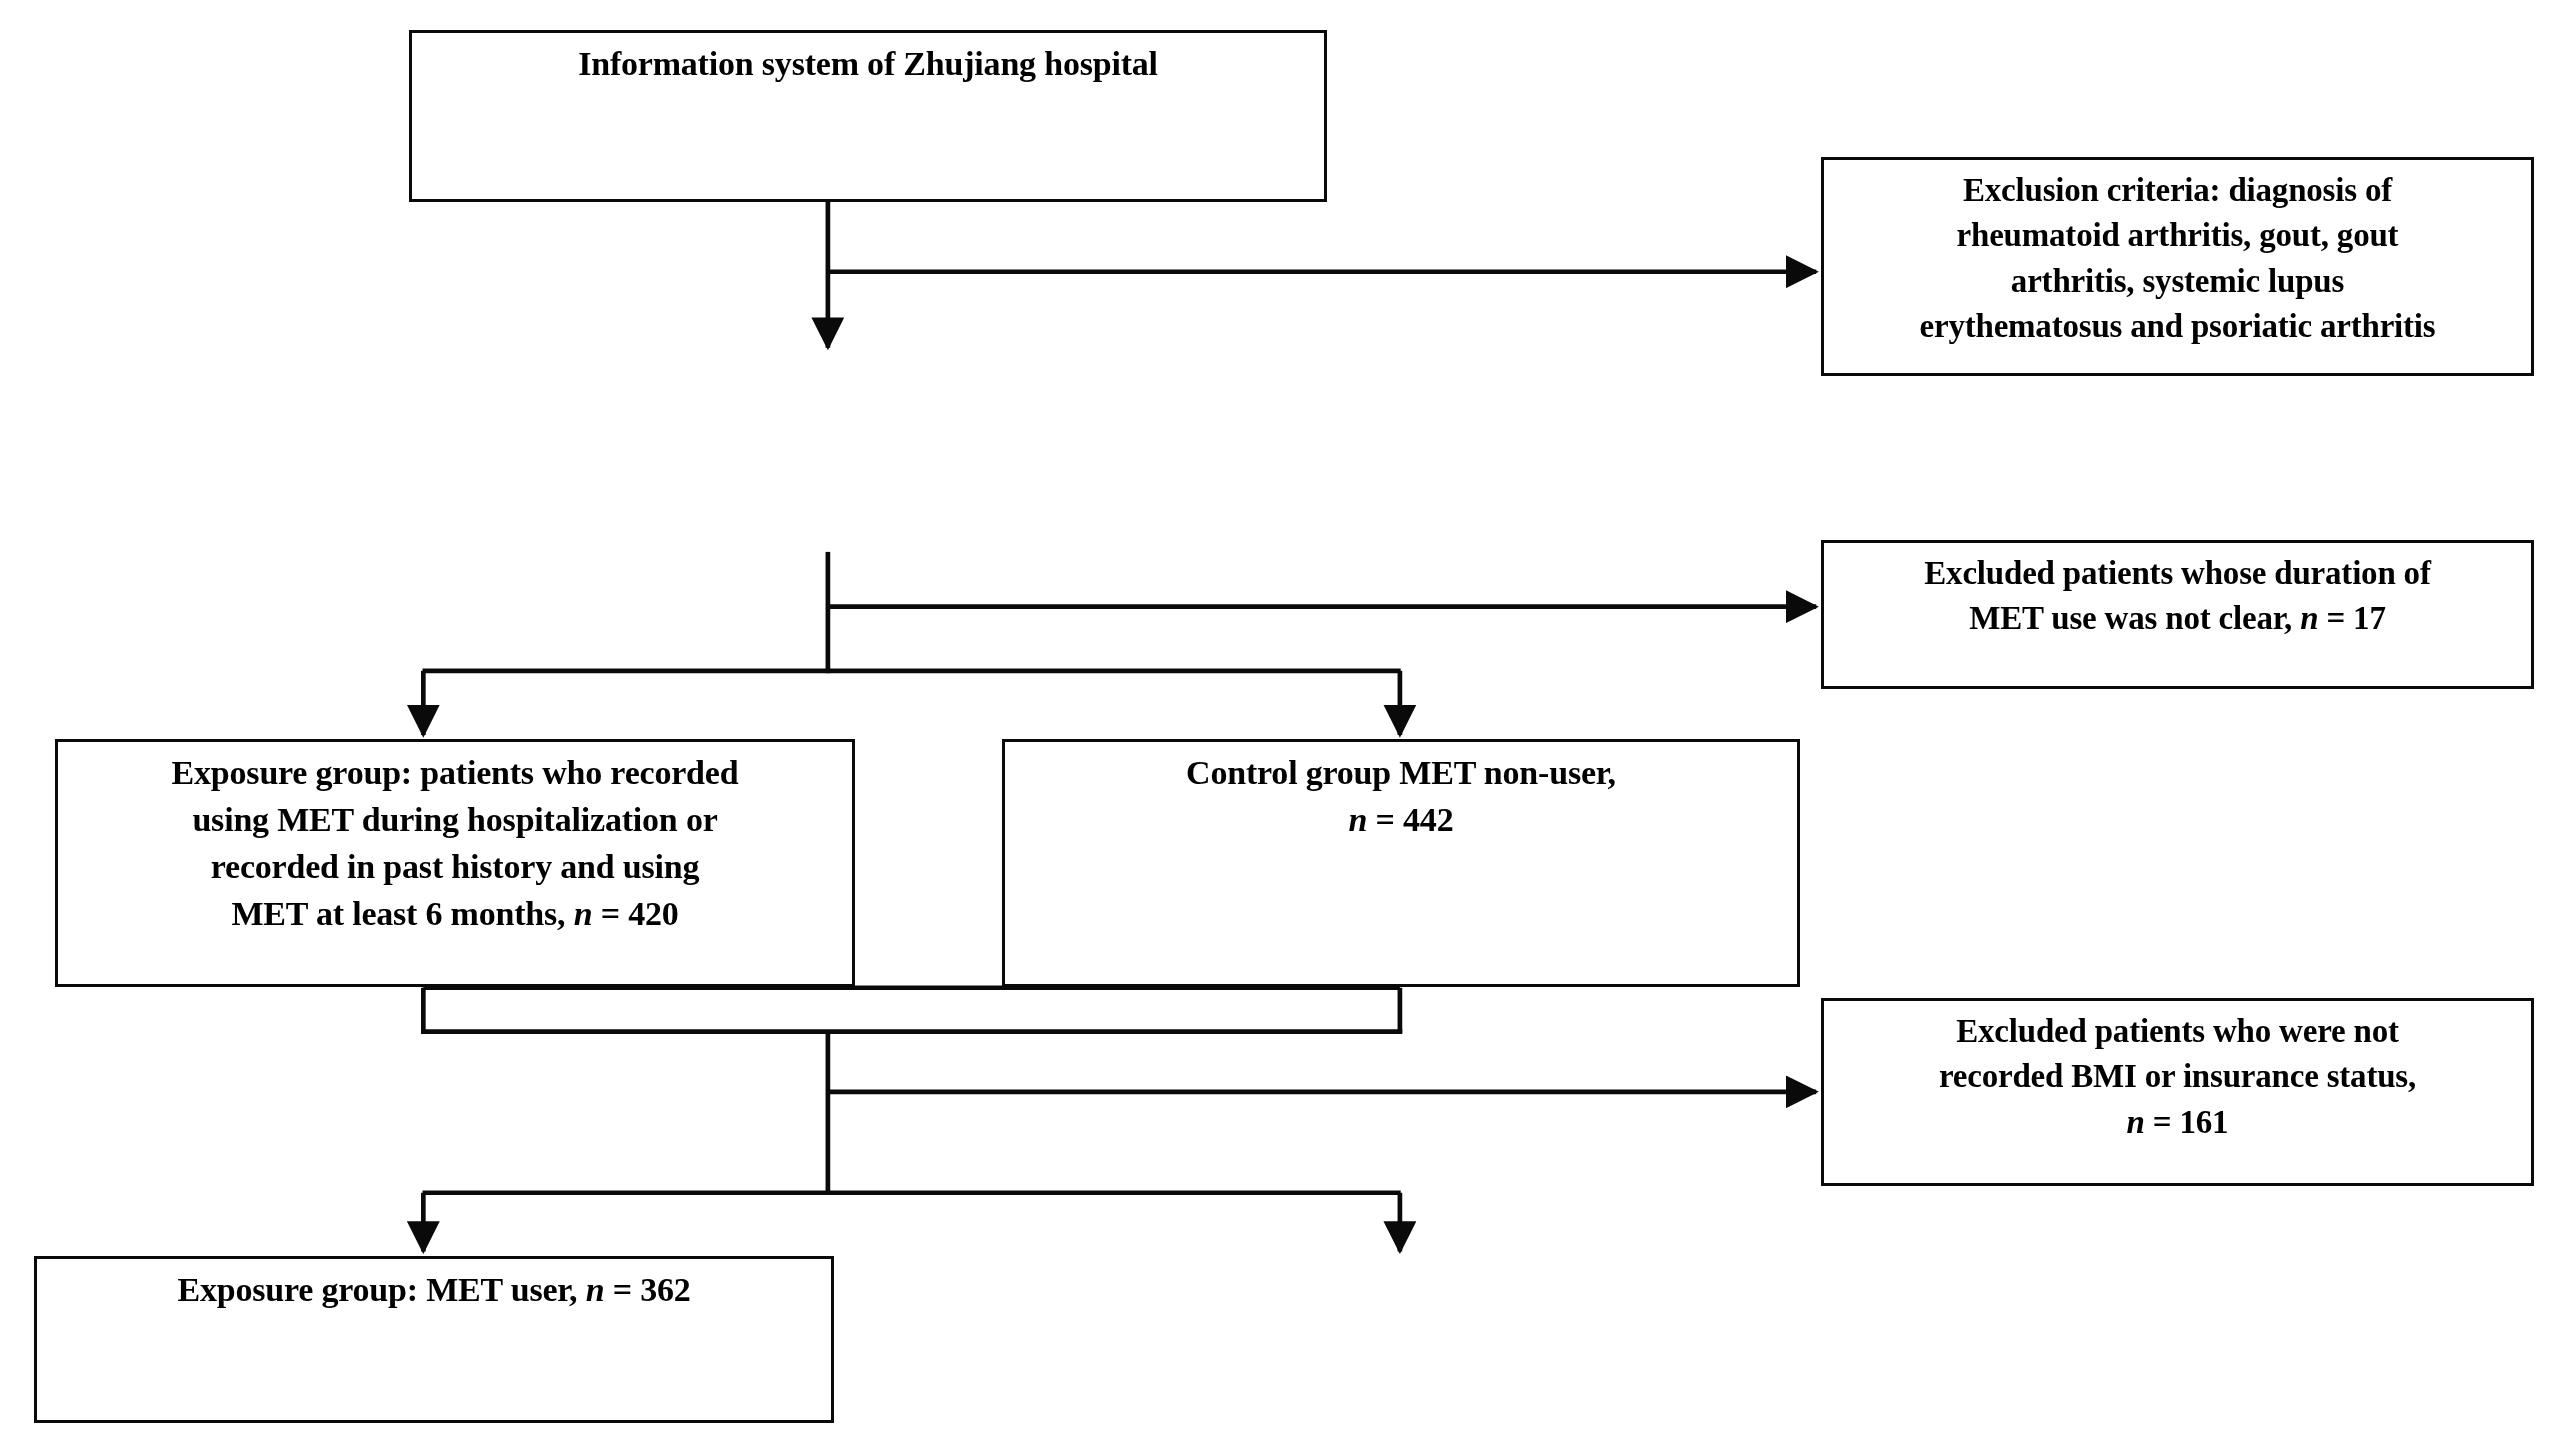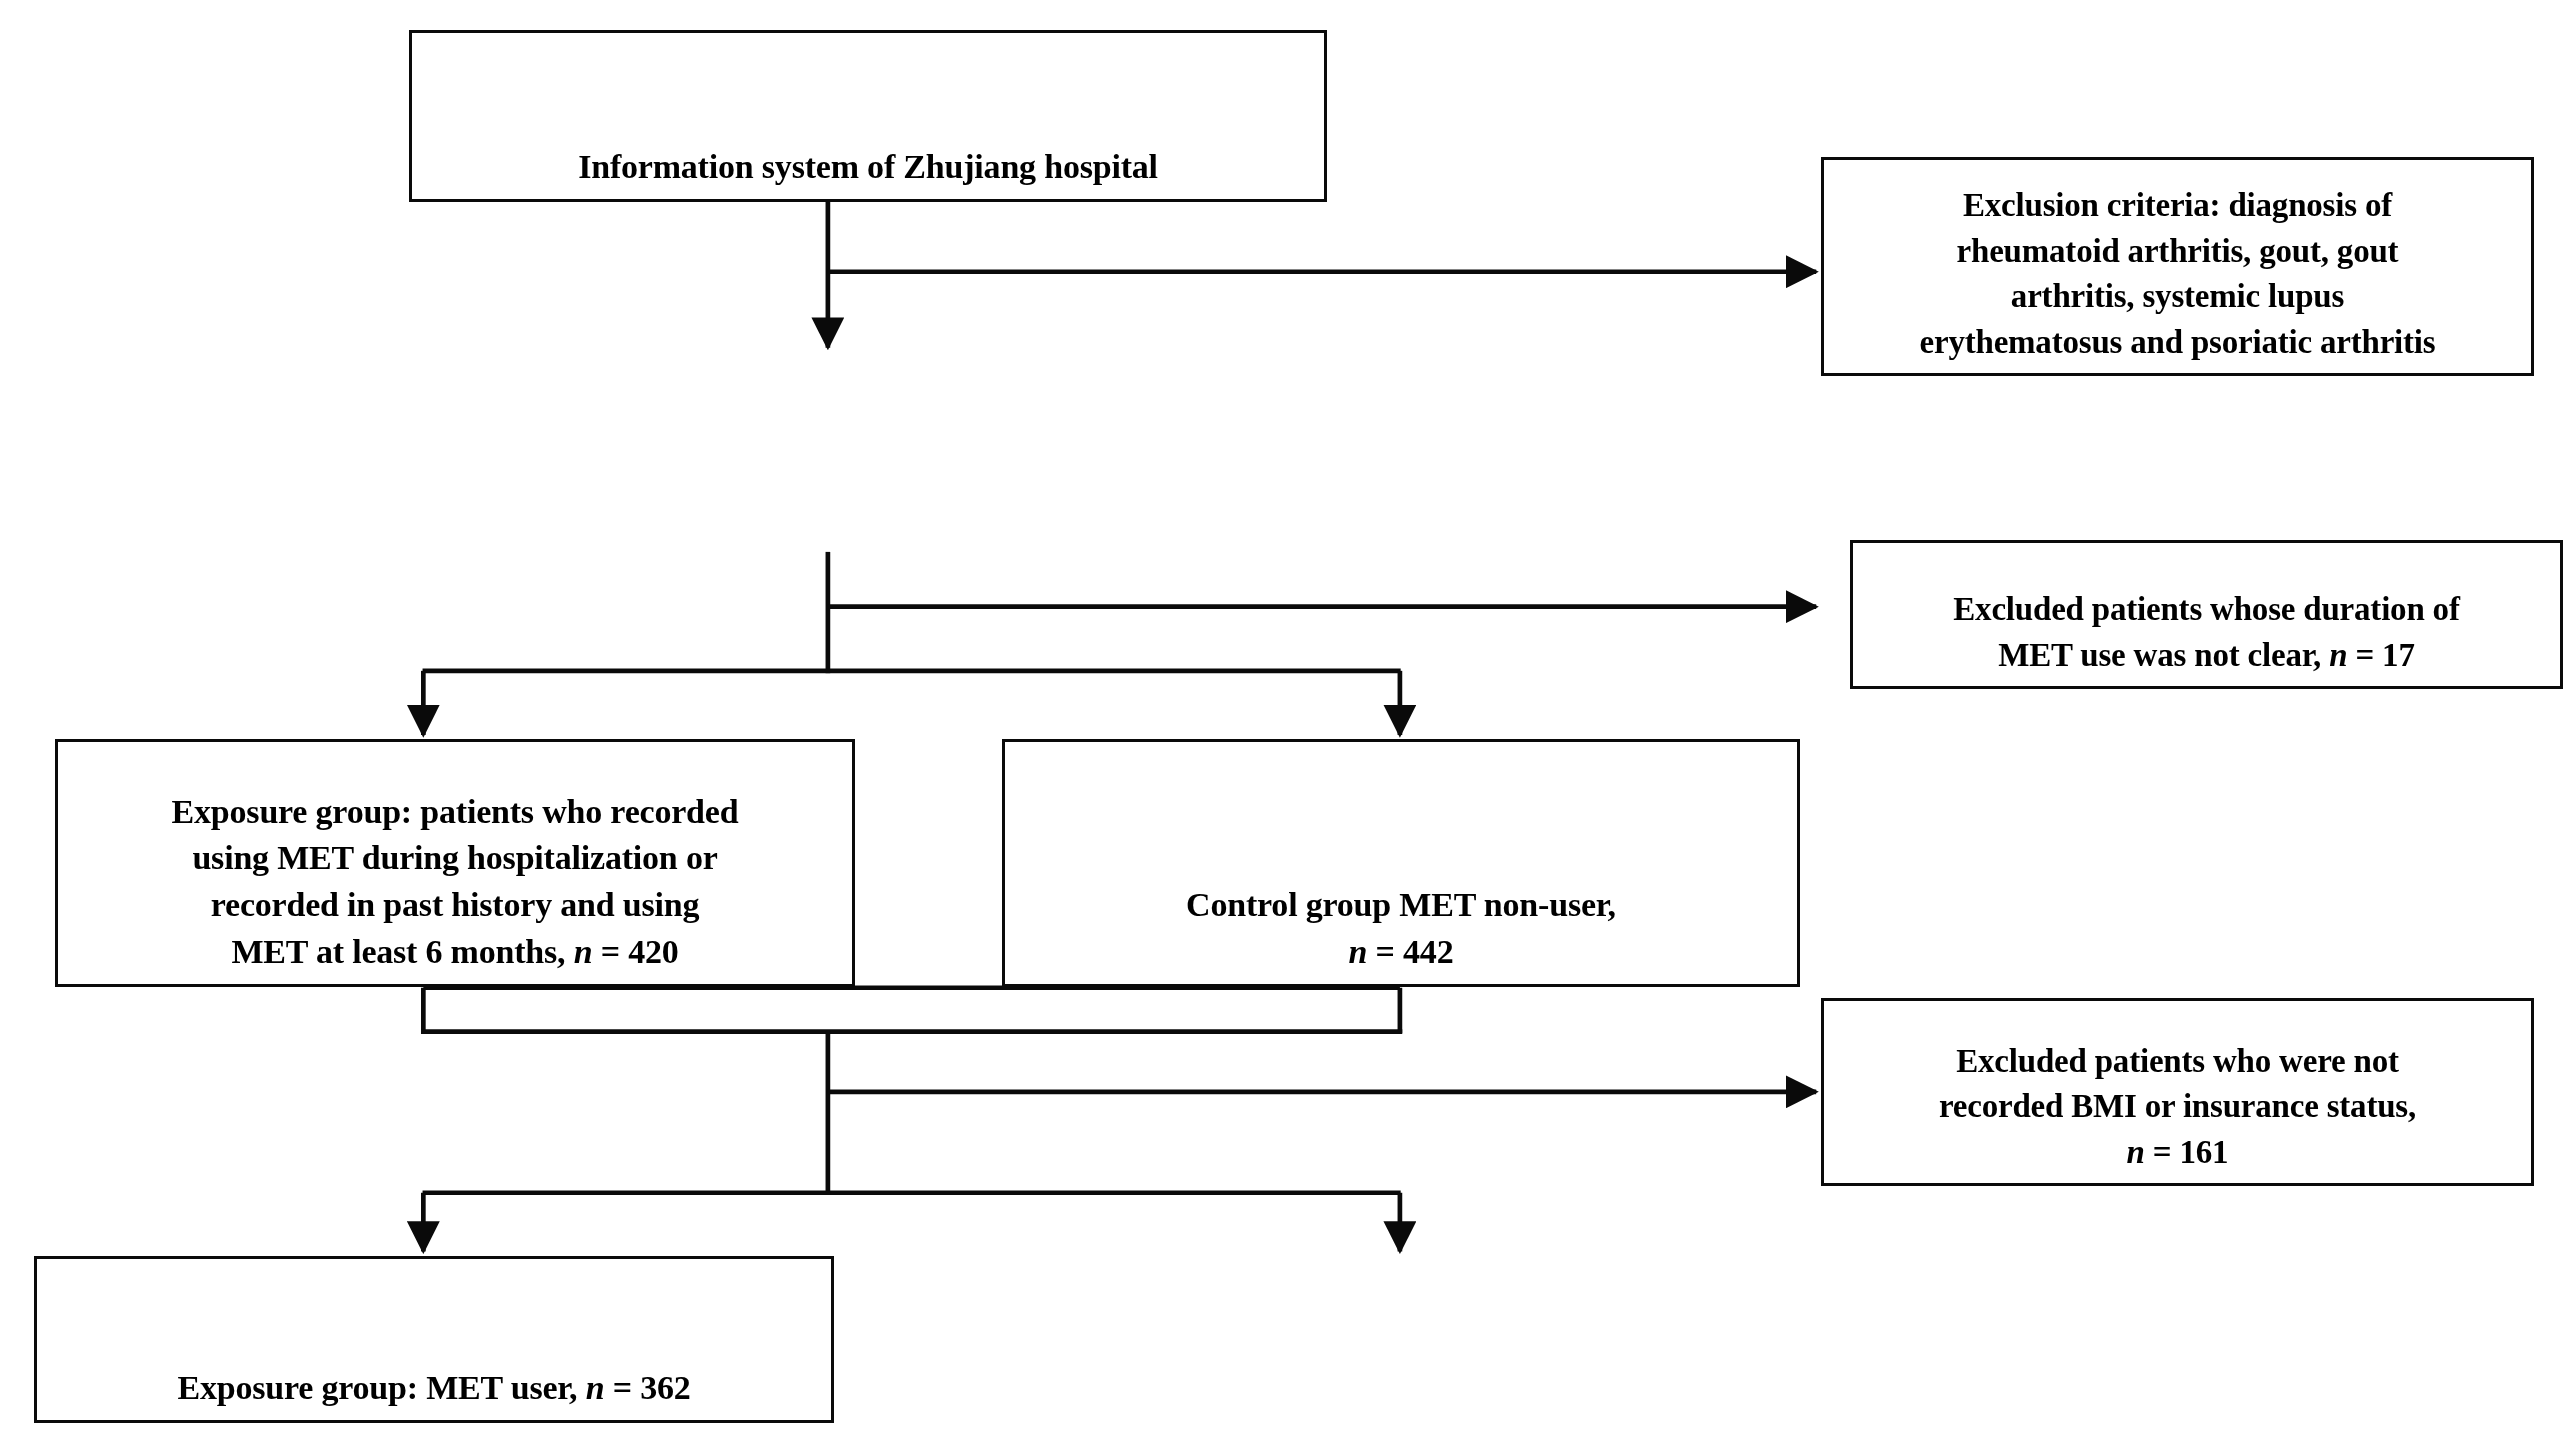--- a/index.html
+++ b/index.html
@@ -23,21 +23,21 @@
     width: 2576px;
     height: 1452px;
     pointer-events: none;
   }
   .node {
     position: absolute;
     box-sizing: border-box;
     border: 3.9px solid #0a0a0a;
     background: #ffffff;
     display: flex;
-    align-items: flex-end;
+    align-items: flex-start;
     justify-content: center;
     text-align: center;
     padding: 7.8px 17px;
   }
   .node .txt {
     font-weight: bold;
     font-size: 34px;
     line-height: 1.38;
     color: #000000;
     letter-spacing: -0.2px;
@@ -117,21 +117,21 @@
   </div>
 
 
   <div class="node small" style="left:1821px; top:157px; width:713px; height:219px;">
     <span class="txt">Exclusion criteria: diagnosis of
 rheumatoid arthritis, gout, gout
 arthritis, systemic lupus
 erythematosus and psoriatic arthritis</span>
   </div>
 
-  <div class="node small" style="left:1821px; top:540px; width:713px; height:149px;margin-left:29px;">
+  <div class="node small" style="left:1821px; top:540px; width:713px; height:149px;">
     <span class="txt">Excluded patients whose duration of<br>MET use was not clear, <i>n</i> = 17</span>
   </div>
 
   <div class="node small" style="left:1821px; top:998px; width:713px; height:188px;">
     <span class="txt">Excluded patients who were not<br>recorded BMI or insurance status,<br><i>n</i> = 161</span>
   </div>
 
 </div>
 
 

